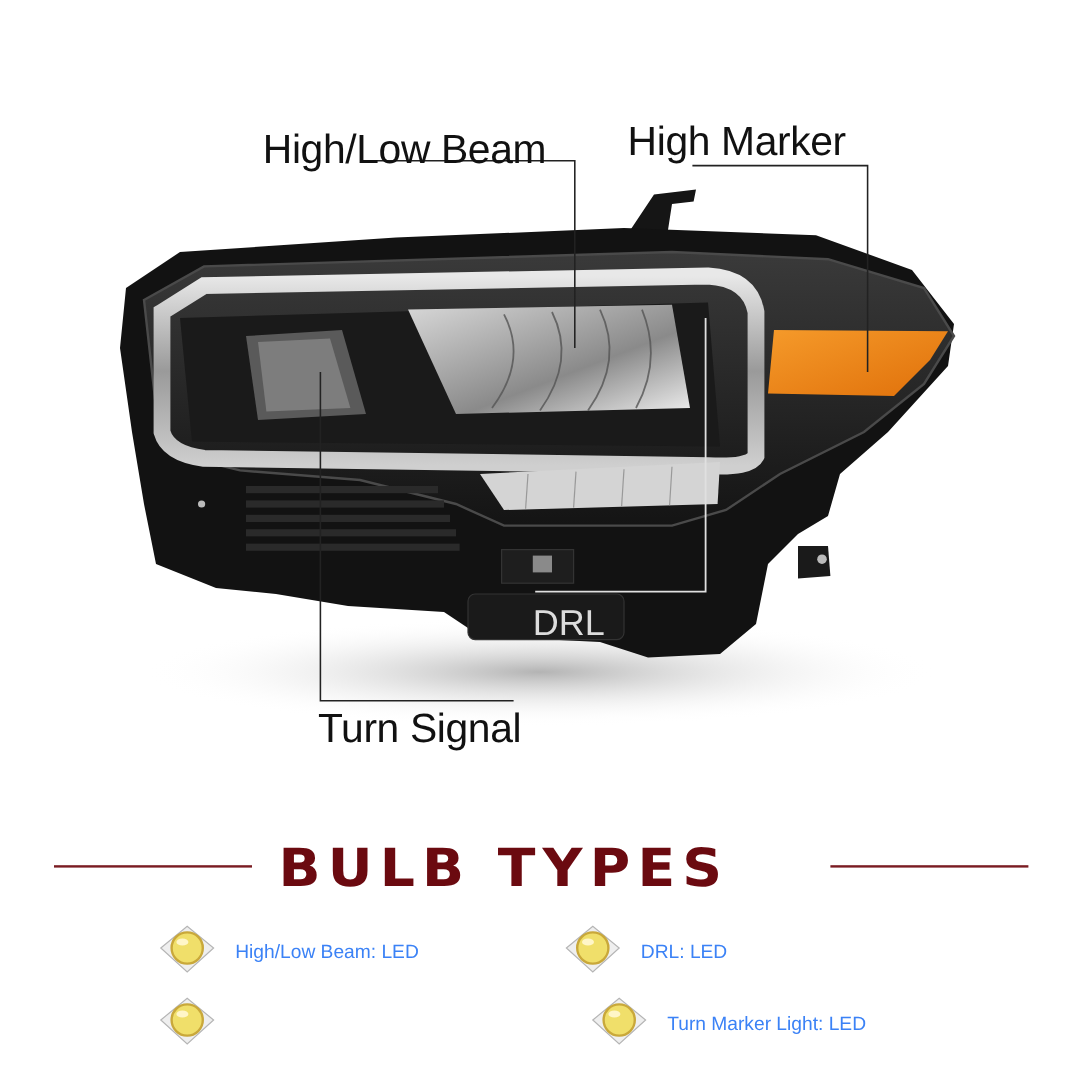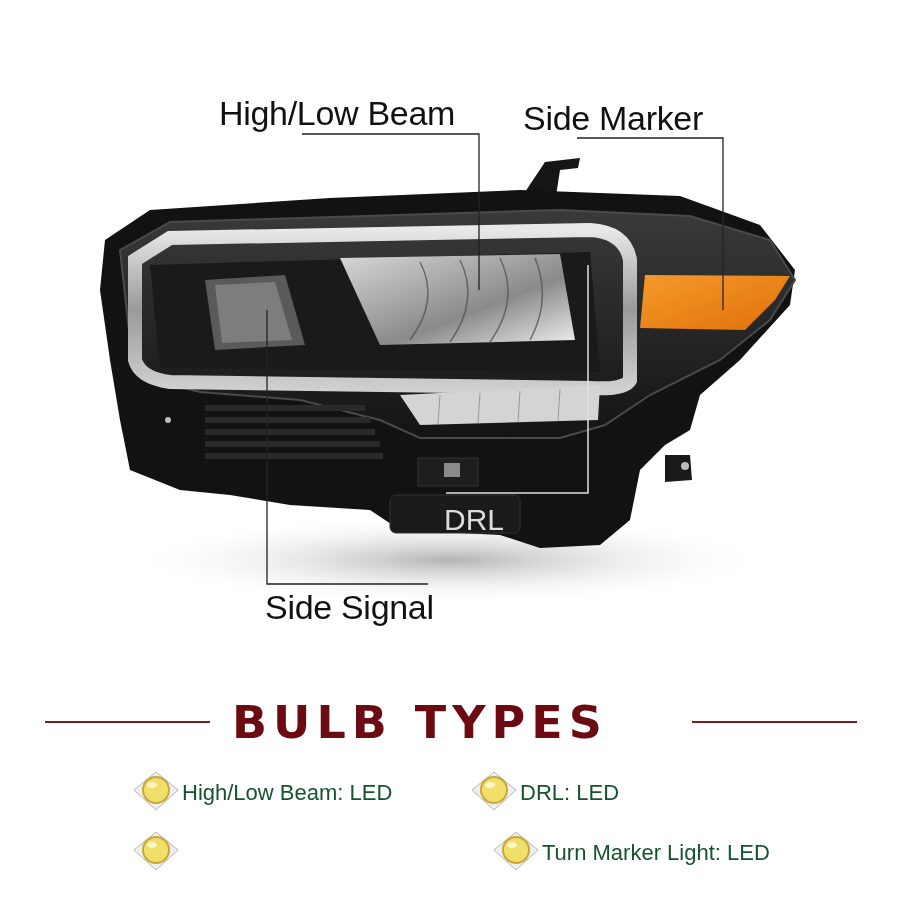--- a/index.html
+++ b/index.html
@@ -3,21 +3,21 @@
 <meta charset="utf-8">
 <style>
   html, body { margin:0; padding:0; background:#ffffff; }
   body { width:900px; height:900px; position:relative; overflow:hidden; font-family:"Liberation Sans", sans-serif; }
   .abs { position:absolute; }
   .callout { font-family:"Liberation Sans", sans-serif; font-size:34px; color:#111; white-space:nowrap; letter-spacing:-0.3px; }
   .drl-label { font-family:"Liberation Sans", sans-serif; font-size:30px; color:#dcdcdc;text-align:right; }
   .section-title { font-family:"DejaVu Sans", sans-serif; font-weight:bold; font-size:46px; color:#6b0a10; letter-spacing:6px; transform:scaleY(0.95); }
   .rule { height:2px; background:#7a1c22; }
   .bulb-row { display:flex; align-items:center; }
-  .bulb-text { font-family:"Liberation Sans", sans-serif; font-size:22px; color:#14532d; white-space:nowrap; }
+  .bulb-text { font-family:"Liberation Sans", sans-serif; font-size:16px; color:#3b82f6; margin-left:14px; white-space:nowrap; }
   .led { width:52px; height:46px; }
 </style>
 </head>
 <body>
 
 <div class="abs" style="left:0;top:0;width:900px;height:640px;">
   <svg width="900" height="640" viewBox="0 0 900 640" xmlns="http://www.w3.org/2000/svg">
     <defs>
       <radialGradient id="shadow" cx="50%" cy="50%" r="50%">
         <stop offset="0%" stop-color="#9a9a9a" stop-opacity="0.75"></stop>
@@ -96,24 +96,24 @@
       <polyline points="302,134 479,134 479,290"></polyline>
       <polyline points="577,138 723,138 723,310"></polyline>
       <polyline points="267,310 267,584 428,584"></polyline>
     </g>
     <g stroke="#e0e0e0" stroke-width="1.5" fill="none">
       <polyline points="446,493 588,493 588,265"></polyline>
     </g>
   </svg>
 </div>
 
-<div class="abs callout" style="left:219px;top:94px;">High/Low Beam</div>
-<div class="abs callout" style="left:523px;top:99px;">Side Marker</div>
+<div class="abs callout" style="left:219px;top:106px;">High/Low Beam</div>
+<div class="abs callout" style="left:523px;top:99px;">High Marker</div>
 <div class="abs drl-label" style="left:444px;top:503px;">DRL</div>
-<div class="abs callout" style="left:265px;top:588px;">Side Signal</div>
+<div class="abs callout" style="left:265px;top:588px;">Turn Signal</div>
 
 <div class="abs rule" style="left:45px;top:721px;width:165px;"></div>
 <div class="abs section-title" style="left:232px;top:696px;">BULB TYPES</div>
 <div class="abs rule" style="left:692px;top:721px;width:165px;"></div>
 
 <div class="abs bulb-row" style="left:130px;top:768px;">
   <span>
     <svg class="led" viewBox="0 0 52 46">
         <polygon points="4,22 26,4 48,22 26,42" fill="#efefef" stroke="#b5b5b5"></polygon>
         <circle cx="26" cy="22" r="13" fill="#f0df6a" stroke="#c9a83a" stroke-width="2"></circle>

